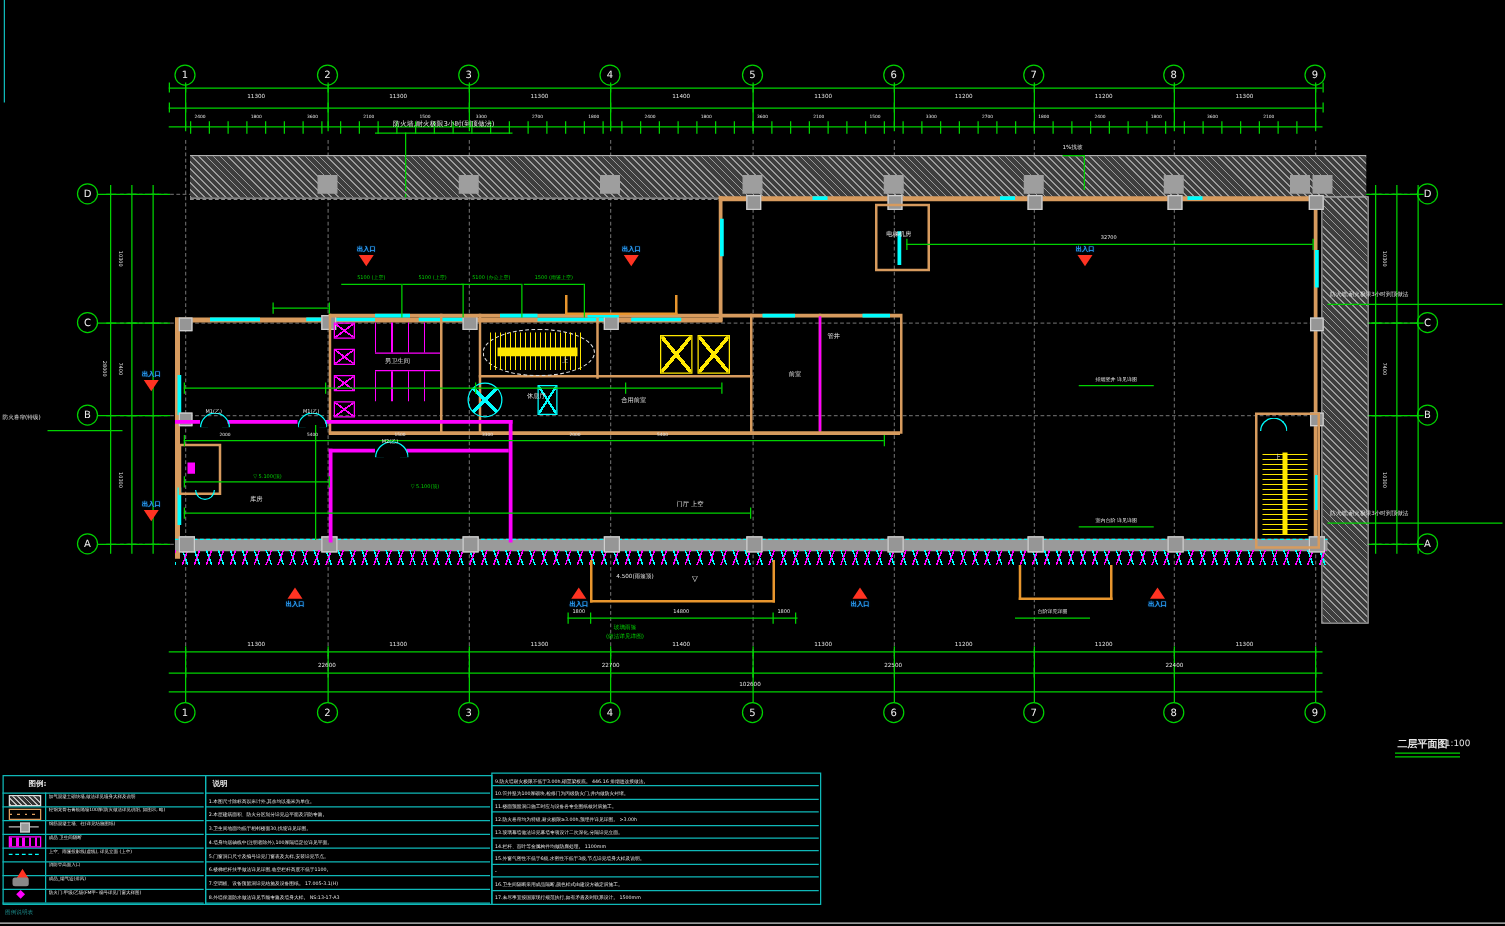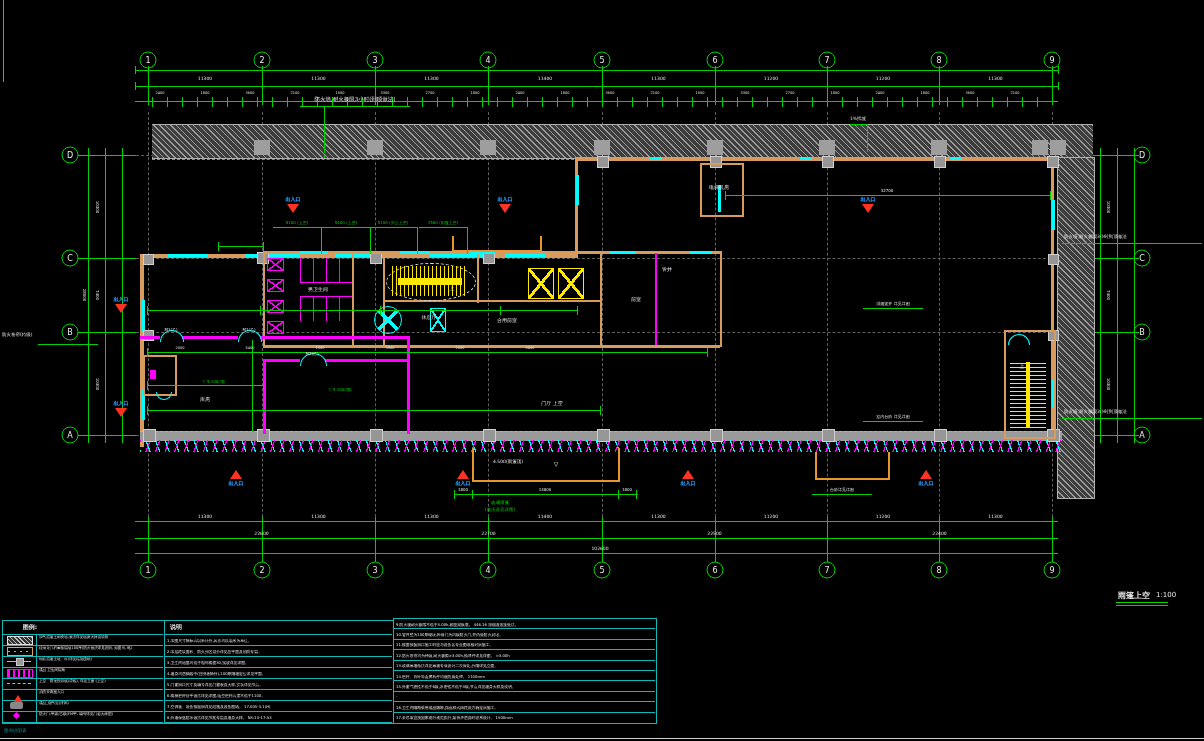--- a/index.html
+++ b/index.html
@@ -25,21 +25,21 @@
   .arcD{position:absolute;border:1px solid #00ffff;border-top:none;border-radius:0 0 50% 50%/0 0 100% 100%;}
   .triU{position:absolute;width:0;height:0;border-left:6px solid transparent;border-right:6px solid transparent;border-bottom:9px solid #f32;transform:translate(-50%,0);}
   .triD{position:absolute;width:0;height:0;border-left:6px solid transparent;border-right:6px solid transparent;border-top:9px solid #f32;transform:translate(-50%,0);}
   .tbl{position:absolute;border:1px solid #0fb8b8;}
   .ell{position:absolute;border:1px dashed #d8d8d8;border-radius:50%;}
 </style>
 </head>
 <body>
 
 <div id="plan">
-  <div class="t w" style="left:1118px;top:595px;font-size:8px;font-weight:bold;transform:translate(0,-50%);">雨篷上空</div>
+  <div class="t w" style="left:1118px;top:595px;font-size:8px;font-weight:bold;transform:translate(0,-50%);">二层平面图</div>
   <div class="t w" style="left:1156px;top:595px;font-size:7px;transform:translate(0,-50%);">1:100</div>
 <div style="position: absolute; left: 3px; top: 0px; width: 1px; height: 82px; background: rgb(15, 184, 184);"></div>
     <div style="position: absolute; left: 0px; top: 738px; width: 1204px; height: 1px; background: rgb(207, 207, 207);"></div>
     <div style="position: absolute; left: 148px; top: 112px; height: 430px; border-left: 1px dashed rgb(95, 95, 95);"></div>
     <div style="position: absolute; left: 262px; top: 112px; height: 430px; border-left: 1px dashed rgb(95, 95, 95);"></div>
     <div style="position: absolute; left: 375px; top: 112px; height: 430px; border-left: 1px dashed rgb(95, 95, 95);"></div>
     <div style="position: absolute; left: 488px; top: 112px; height: 430px; border-left: 1px dashed rgb(95, 95, 95);"></div>
     <div style="position: absolute; left: 602px; top: 112px; height: 430px; border-left: 1px dashed rgb(95, 95, 95);"></div>
     <div style="position: absolute; left: 715px; top: 112px; height: 430px; border-left: 1px dashed rgb(95, 95, 95);"></div>
     <div style="position: absolute; left: 827px; top: 112px; height: 430px; border-left: 1px dashed rgb(95, 95, 95);"></div>

